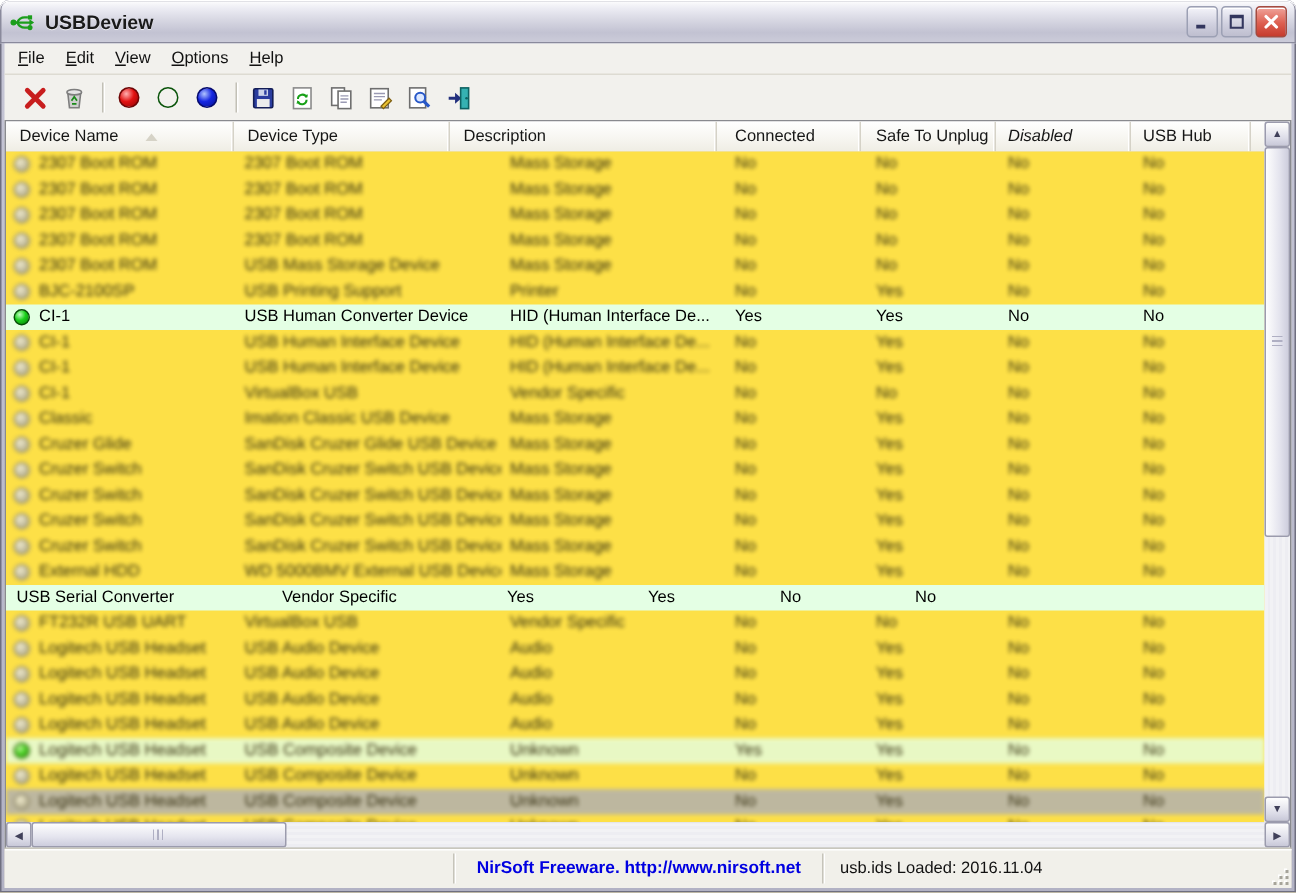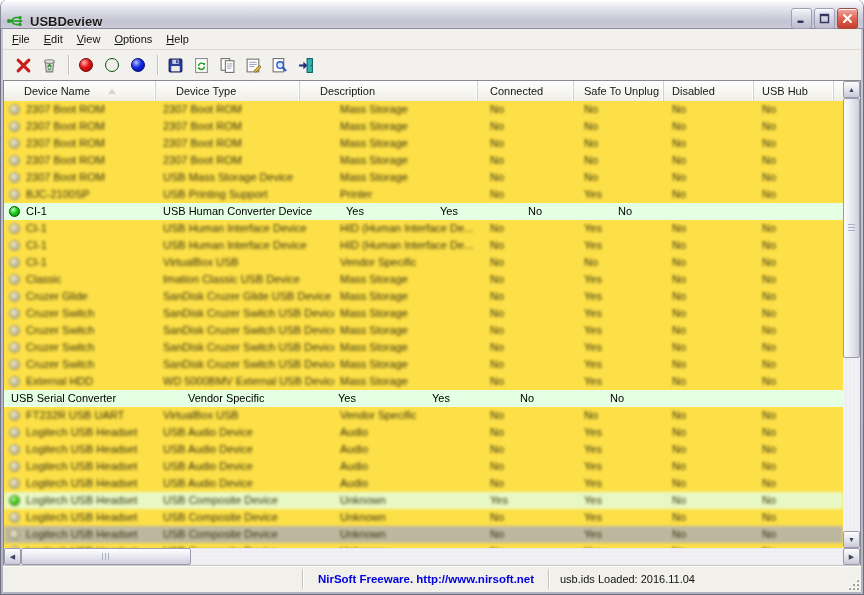--- a/index.html
+++ b/index.html
@@ -5,21 +5,21 @@
   html,body{margin:0;padding:0;width:864px;height:595px;overflow:hidden;
     font-family:"Liberation Sans","DejaVu Sans",sans-serif;}
   .window{position:absolute;inset:0;width:864px;height:595px;
     background:linear-gradient(180deg,#C6C6D6,#B2B2C4);
     border-radius:6px 6px 0 0;box-shadow:inset 0 0 0 1px #6F6F80;}
   
   .titlebar{position:absolute;top:0;left:0;right:0;height:29px;
     border-radius:6px 6px 0 0;
     background:linear-gradient(180deg,#FFFFFF 0%,#EDEDF4 18%,#D8D8E3 45%,#C2C2D2 75%,#CDCDDA 100%);
     box-shadow:inset 0 1px 0 #FFFFFF, inset 0 0 0 1px #8A8A9C;
-    display:flex;align-items:flex-end;padding:0 6px;box-sizing:border-box;}
+    display:flex;align-items:center;padding:0 6px;box-sizing:border-box;}
   .title-text{font-weight:bold;font-size:13px;color:#1A1A1A;margin-left:6px;flex:1;
     text-shadow:0 1px 0 rgba(255,255,255,.7);}
   .cap-btn{width:21px;height:21px;margin-left:2px;border-radius:3px;
     display:flex;align-items:center;justify-content:center;
     background:linear-gradient(180deg,#F4F4FA,#CFCFDE 60%,#BEBECF);
     border:1px solid #9CA0B4;box-shadow:inset 0 1px 0 #fff;box-sizing:border-box;}
   .cap-btn.close{background:linear-gradient(180deg,#F0A59C,#DD5F50 55%,#C63C2E);
     border:1px solid #A34B40;}
   
   .menubar{position:absolute;top:29px;left:3px;right:3px;height:20px;
@@ -38,23 +38,23 @@
   .ball-icon.blu{background:radial-gradient(circle at 35% 30%,#B0C4FF,#1526E2 45%,#04108E);border:1px solid #050A6E;}
   
   .client{position:absolute;top:80px;left:3px;right:3px;bottom:29px;
     border:1px solid #898A8F;background:#FFFFFF;box-sizing:border-box;}
   .header-row{position:absolute;top:0;left:0;right:17px;height:20px;display:flex;
     background:linear-gradient(180deg,#FFFFFF,#F7F6F1 55%,#EFEDE4);
     border-bottom:1px solid #D5D2C7;overflow:hidden;}
   .hcell{box-sizing:border-box;height:20px;line-height:19px;font-size:11px;color:#161616;
     border-right:1px solid #D5D2C7;box-shadow:inset -1px 0 0 #FFFFFF;
     white-space:nowrap;overflow:hidden;display:flex;align-items:center;}
-  .hcell.c0,.hcell.c1,.hcell.c2{padding-left:20px;}
+  .hcell.c0,.hcell.c1,.hcell.c2{padding-left:9px;}
   .hcell.c3{padding-left:12px;}.hcell.c4{padding-left:10px;}
-  .hcell.c5{padding-left:8px;}.hcell.c6{padding-left:8px;}
+  .hcell.c5{padding-left:8px;font-style:italic;}.hcell.c6{padding-left:8px;}
   .sort-arrow{width:0;height:0;margin-left:18px;
     border-left:4px solid transparent;border-right:4px solid transparent;
     border-bottom:5px solid #D6D3C7;}
   .rows{position:absolute;top:20px;bottom:17px;left:0;right:17px;overflow:hidden;background:#fde047;}
   .row{display:flex;height:17px;}
   .row.green{background:#E4FFE4;}
   .row.selected{background:#AEAEB6;}
   .row.blurred{filter:blur(1.5px);opacity:.8;}
   .cell{box-sizing:border-box;height:17px;line-height:17px;font-size:11px;color:#000;
     white-space:nowrap;overflow:hidden;}
@@ -319,20 +319,21 @@
           <div class="cell c4" style="width: 90px;"><span>Yes</span></div>
           <div class="cell c5" style="width: 90px;"><span>No</span></div>
           <div class="cell c6" style="width: 80px;"><span>No</span></div>
         </div>
         <div class="row green">
           <div class="cell c0" style="width: 152px;">
             <span class="dev-ball on"></span>
             <span>CI-1</span>
           </div>
           <div class="cell c1" style="width: 178px;"><span>USB Human Converter Device</span></div>
+          <div class="cell c2" style="width: 144px;"><span>HID (Human Interface De...</span></div>
           <div class="cell c3" style="width: 96px;"><span>Yes</span></div>
           <div class="cell c4" style="width: 90px;"><span>Yes</span></div>
           <div class="cell c5" style="width: 90px;"><span>No</span></div>
           <div class="cell c6" style="width: 80px;"><span>No</span></div>
         </div>
         <div class="row blurred">
           <div class="cell c0" style="width: 152px;">
             <span class="dev-ball off"></span>
             <span>CI-1</span>
           </div>

